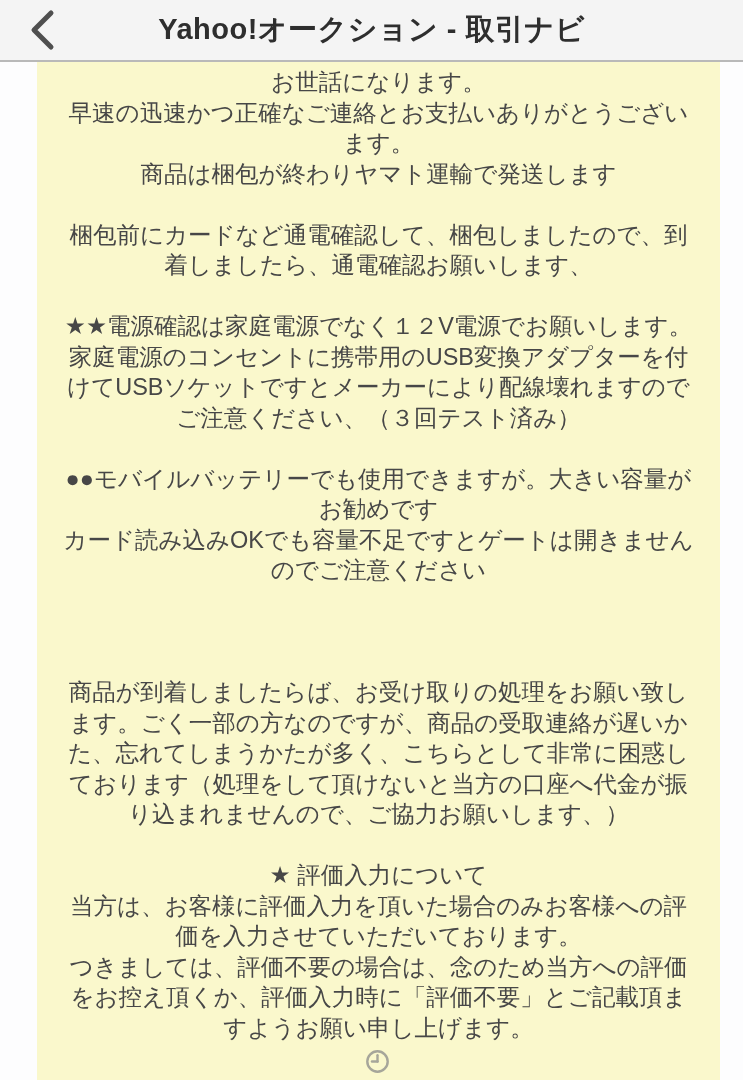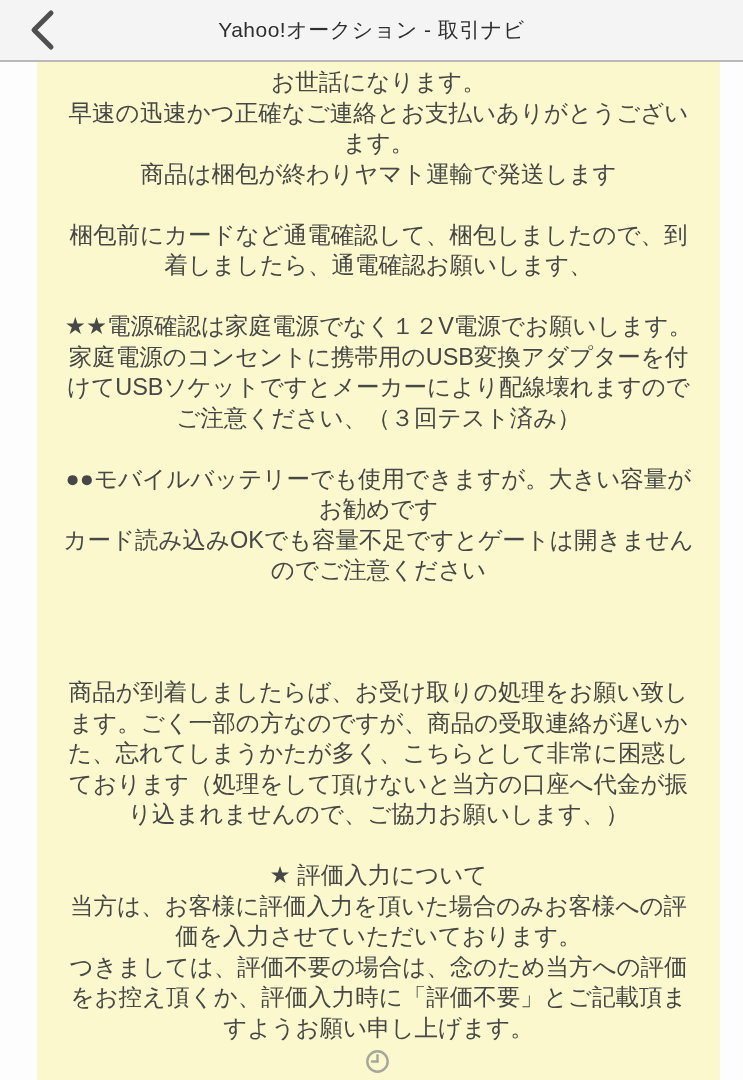--- a/index.html
+++ b/index.html
@@ -27,22 +27,22 @@
     flex:0 0 62px;
     background:var(--header-bg);
     border-bottom:2px solid var(--header-border);
     display:flex;
     align-items:center;
     justify-content:center;
     position:relative;
     z-index:2;
   }
   .navbar .title{
-    font-size:21px;
-    font-weight:normal;
+    font-size:29px;
+    font-weight:bold;
     color:var(--header-text);
     letter-spacing:0.5px;
   }
   .back-btn{
     position:absolute;
     left:14px;
     top:0;
     width:56px;
     height:60px;
     display:flex;

